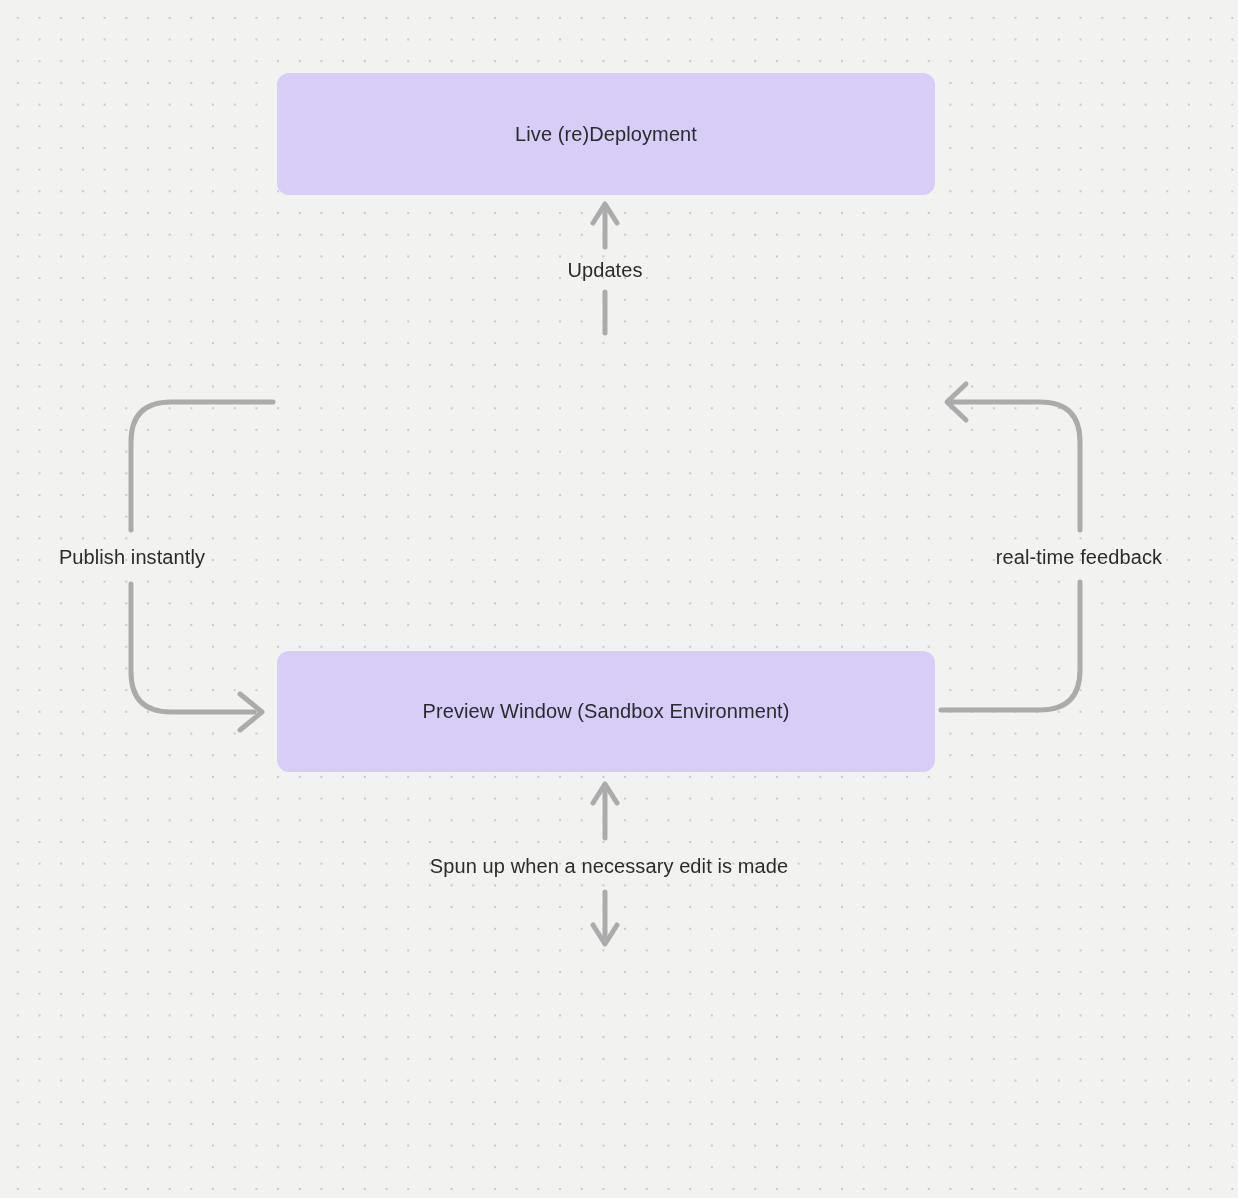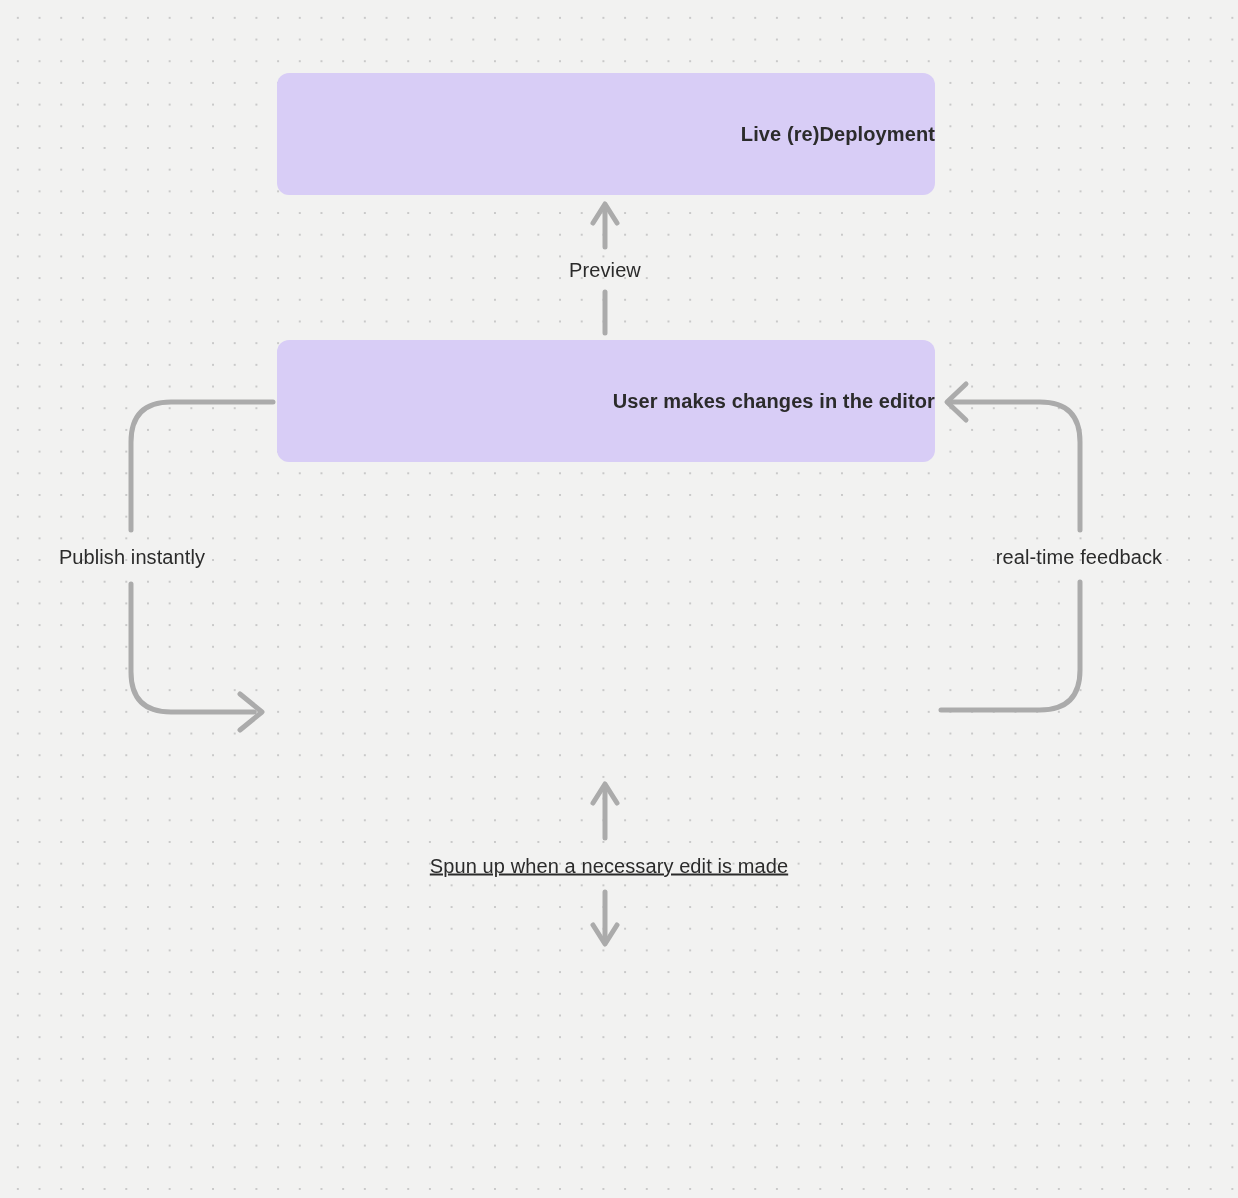--- a/index.html
+++ b/index.html
@@ -36,44 +36,44 @@
     stroke-linejoin:round;
   }
   .node{
     position:absolute;
     left:277px;
     width:658px;
     background:var(--node-fill);
     border-radius:12px;
     display:flex;
     align-items:center;
-    justify-content:flex-end;
+    justify-content:center;
     color:var(--node-text);
     font-size:20px;
-    font-weight:700;
+    font-weight:400;
     letter-spacing:0.1px;
     cursor:pointer;
   }
   .node-1{top:73px;height:122px;}
   .node-2{top:340px;height:122px;}
   .node-3{top:651px;height:121px;}
   .node-4{top:958px;height:122px;}
   .edge-label{
     position:absolute;
     transform:translate(-50%,-50%);
     white-space:nowrap;
     color:var(--label-text);
     font-size:20px;
     font-weight:500;
     letter-spacing:0.1px;
   }
   .lbl-publish{left:605px;top:270px;}
   .lbl-updates{left:132px;top:557px;}
   .lbl-feedback{left:1079px;top:557px;}
-  .lbl-spunup{left:609px;top:866px;text-decoration:underline;}
+  .lbl-spunup{left:609px;top:866px;}
 </style>
 </head>
 <body>
 
 <div class="canvas">
 
   <svg class="edges" viewBox="0 0 1238 1198" xmlns="http://www.w3.org/2000/svg">
 
     <g>
       <path class="edge" d="M605 247 V206"></path>
@@ -97,22 +97,22 @@
       <path class="edge" d="M605 838 V786"></path>
       <path class="edge" d="M593 803 L605 784 L617 803"></path>
       <path class="edge" d="M605 892 V942"></path>
       <path class="edge" d="M593 925 L605 944 L617 925"></path>
     </g>
   </svg>
 
   <div class="node node-1">
     <span>Live (re)Deployment</span>
   </div>
-  <div class="node node-2">
-    <span>User makes changes in the editor</span>
+  <div class="node node-3">
+    <span>Preview Window (Sandbox Environment)</span>
   </div>
 
-  <div class="edge-label lbl-publish">Preview</div>
+  <div class="edge-label lbl-publish">Updates</div>
   <div class="edge-label lbl-updates">Publish instantly</div>
   <div class="edge-label lbl-feedback">real-time feedback</div>
   <div class="edge-label lbl-spunup">Spun up when a necessary edit is made</div>
 
 </div>
 
 </body></html>

